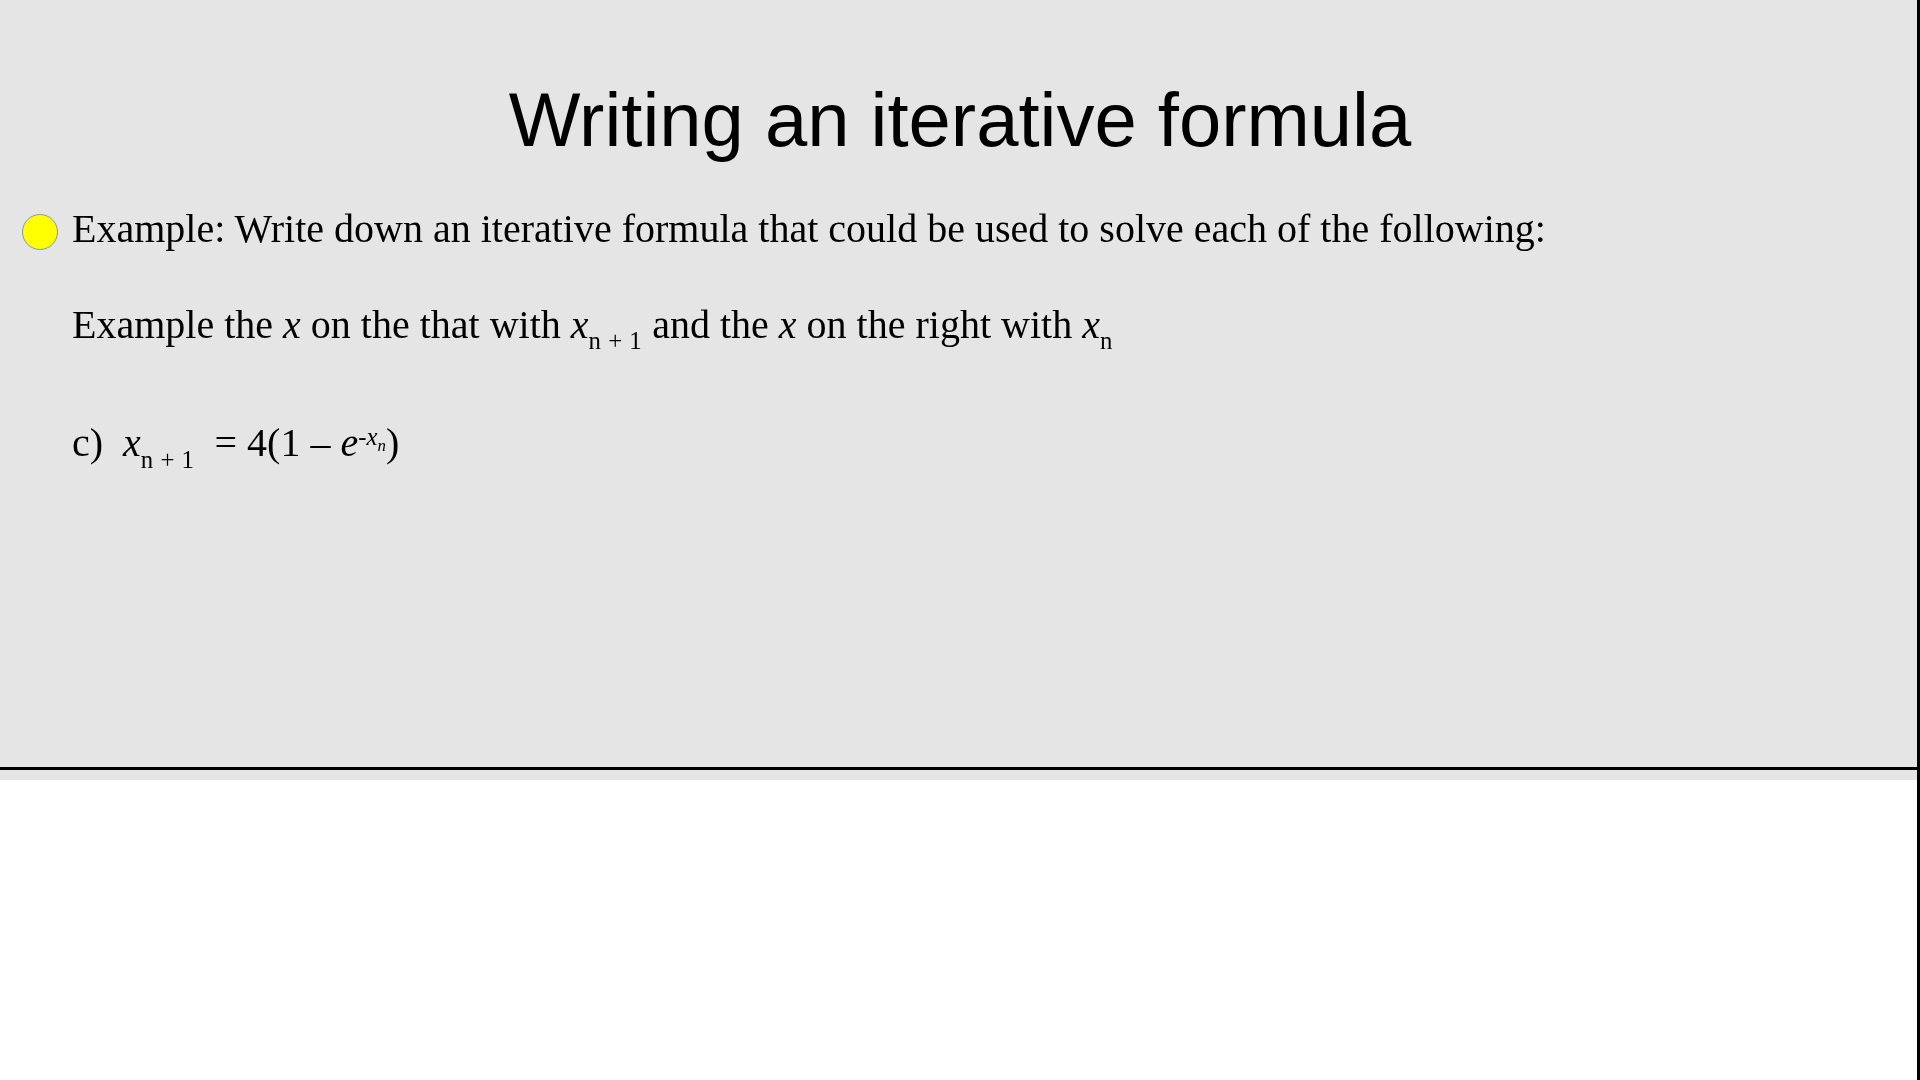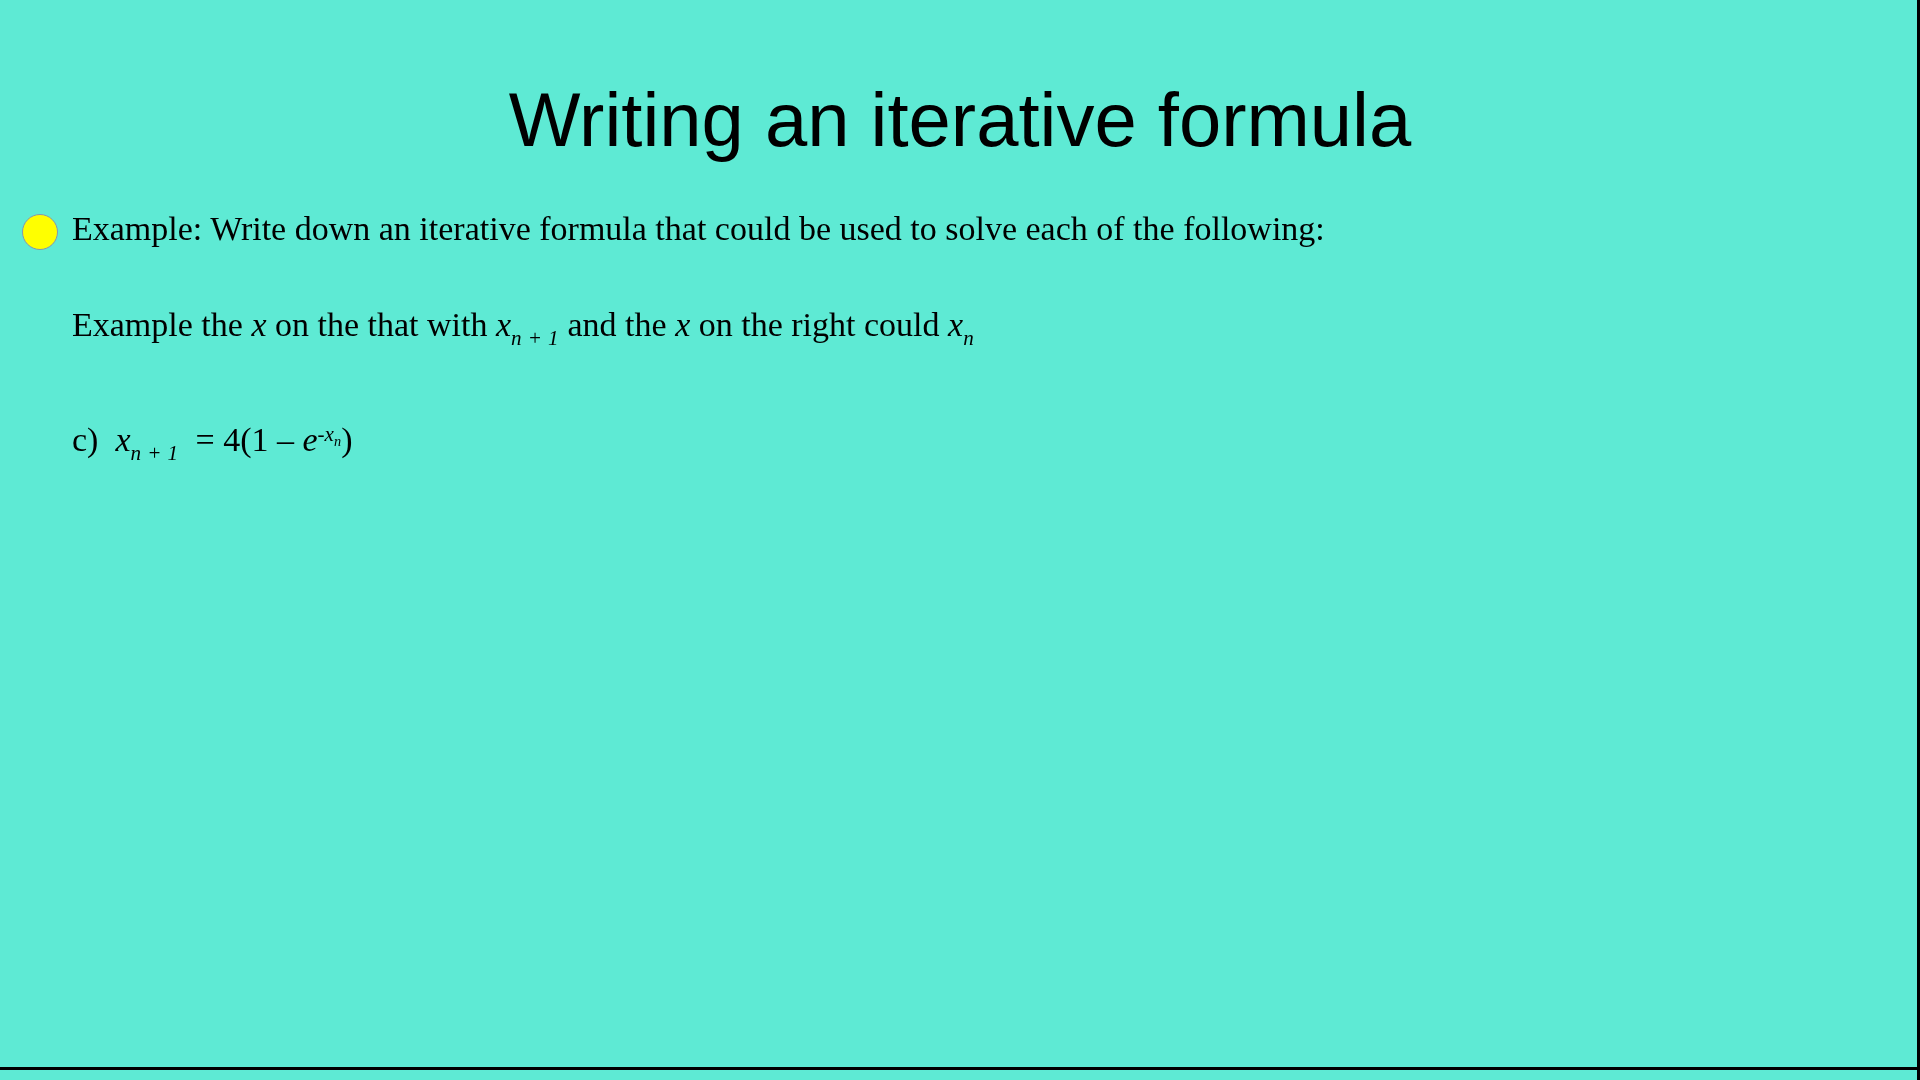--- a/index.html
+++ b/index.html
@@ -12,22 +12,22 @@
     height: 1080px;
     font-family: "Liberation Serif", "DejaVu Serif", serif;
     color: #000000;
     overflow: hidden;
   }
 
   
   .slide {
     position: relative;
     width: 1920px;
-    height: 1080px;
-    background: #5eead4;
+    height: 780px;
+    background: #e5e5e5;
     box-sizing: border-box;
   }
   .edge-right {
     position: absolute;
     top: 0;
     right: 0;
     width: 3px;
     height: 1080px;
     background: #000000;
   }
@@ -55,21 +55,21 @@
     color: #000000;
     white-space: nowrap;
   }
 
   
   .body-block {
     position: absolute;
     top: 205px;
     left: 18px;
     width: 1860px;
-    font-size: 34px;
+    font-size: 40px;
     line-height: 48px;
   }
 
   .para {
     position: relative;
     white-space: nowrap;
   }
 
   .bullet-row {
     position: relative;
@@ -93,21 +93,20 @@
 
   .gap-line {
     height: 48px;
   }
 
   
   .it {
     font-style: italic;
   }
   .sub {
-    font-style: italic;
     font-size: 0.62em;
     vertical-align: -0.45em;
     letter-spacing: 0.02em;
   }
   .sup {
     font-size: 0.62em;
     vertical-align: 0.46em;
   }
   .sup .subsub {
     font-size: 0.68em;
@@ -134,21 +133,21 @@
       <span class="bullet-dot"></span>
       <span>Example: Write down an iterative formula that could be used to solve each of the following:</span>
     </div>
 
 
 
 
     <div class="gap-line"></div>
 
     <div class="para indent">
-      <span>Example the </span><span class="it">x</span><span> on the that with </span><span class="it">x</span><span class="sub">n + 1</span><span> and the </span><span class="it">x</span><span> on the right could </span><span class="it">x</span><span class="sub">n</span>
+      <span>Example the </span><span class="it">x</span><span> on the that with </span><span class="it">x</span><span class="sub">n + 1</span><span> and the </span><span class="it">x</span><span> on the right with </span><span class="it">x</span><span class="sub">n</span>
     </div>
 
     <div class="gap-line"></div>
 
 
 
     <div class="para indent">
       <span>c)</span>
       <span>&nbsp;</span><span class="it">x</span><span class="sub">n + 1</span>
       <span>&nbsp;</span><span>= 4(1 – </span><span class="it">e</span><span class="sup"><span>-</span><span class="it">x</span><span class="subsub">n</span></span><span>)</span>

